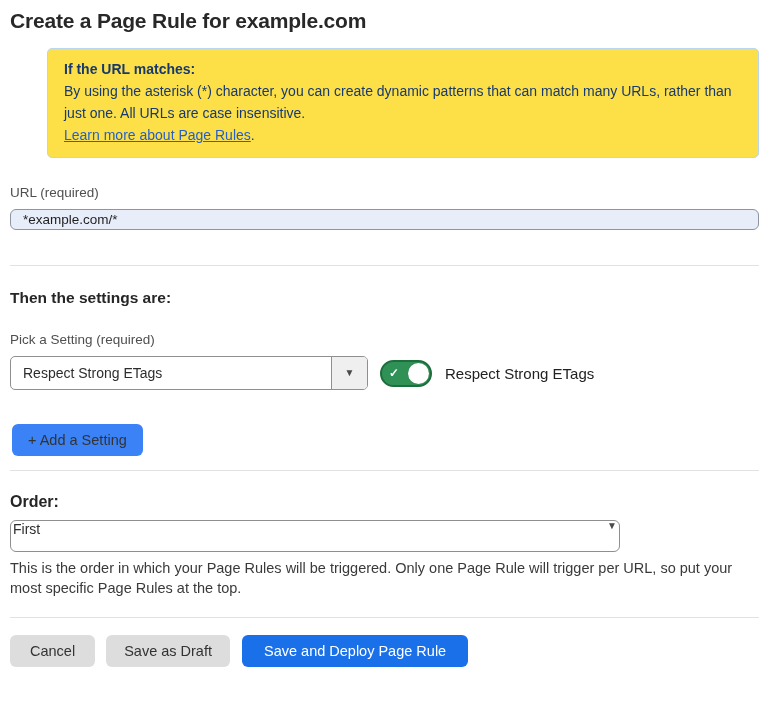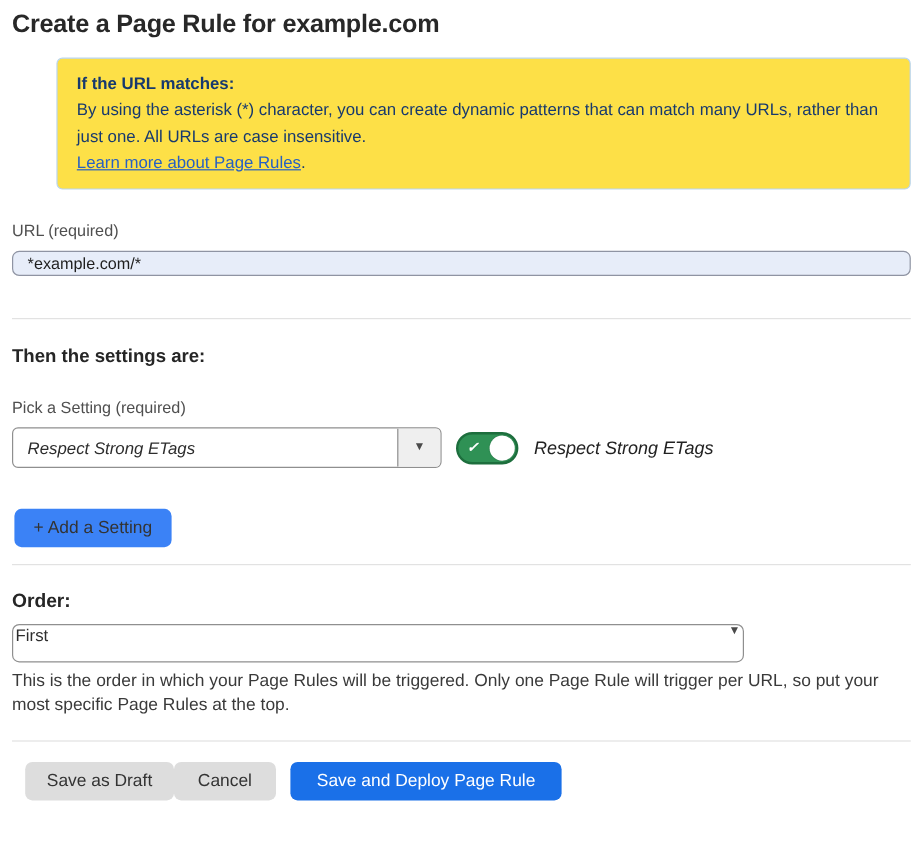--- a/index.html
+++ b/index.html
@@ -79,21 +79,20 @@
     color: #262626;
   }
   .settings-heading { margin-top: 23px; }
   .pick-label { margin-top: 25px; }
 
   
   .setting-row {
     margin-top: 9px;
     display: flex;
     align-items: center;
-    font-style: italic;
   }
   .dropdown {
     width: 358px;
     height: 34px;
     border: 1px solid #8f8f8f;
     border-radius: 5px;
     background: #ffffff;
     display: flex;
     align-items: stretch;
     cursor: pointer;
@@ -278,18 +277,18 @@
   <div class="order-select">
     <span class="select-value">First</span>
     <span class="chevron">▼</span>
   </div>
 
   <div class="help-text">This is the order in which your Page Rules will be triggered. Only one Page Rule will trigger per URL, so put your most specific Page Rules at the top.</div>
 
   <hr class="divider divider-3">
 
   <div class="footer-actions">
+    <button class="btn btn-secondary">Cancel</button>
     <button class="btn btn-secondary btn-draft">Save as Draft</button>
-    <button class="btn btn-secondary">Cancel</button>
     <button class="btn btn-primary">Save and Deploy Page Rule</button>
   </div>
 
 </div>
 
 </body></html>

